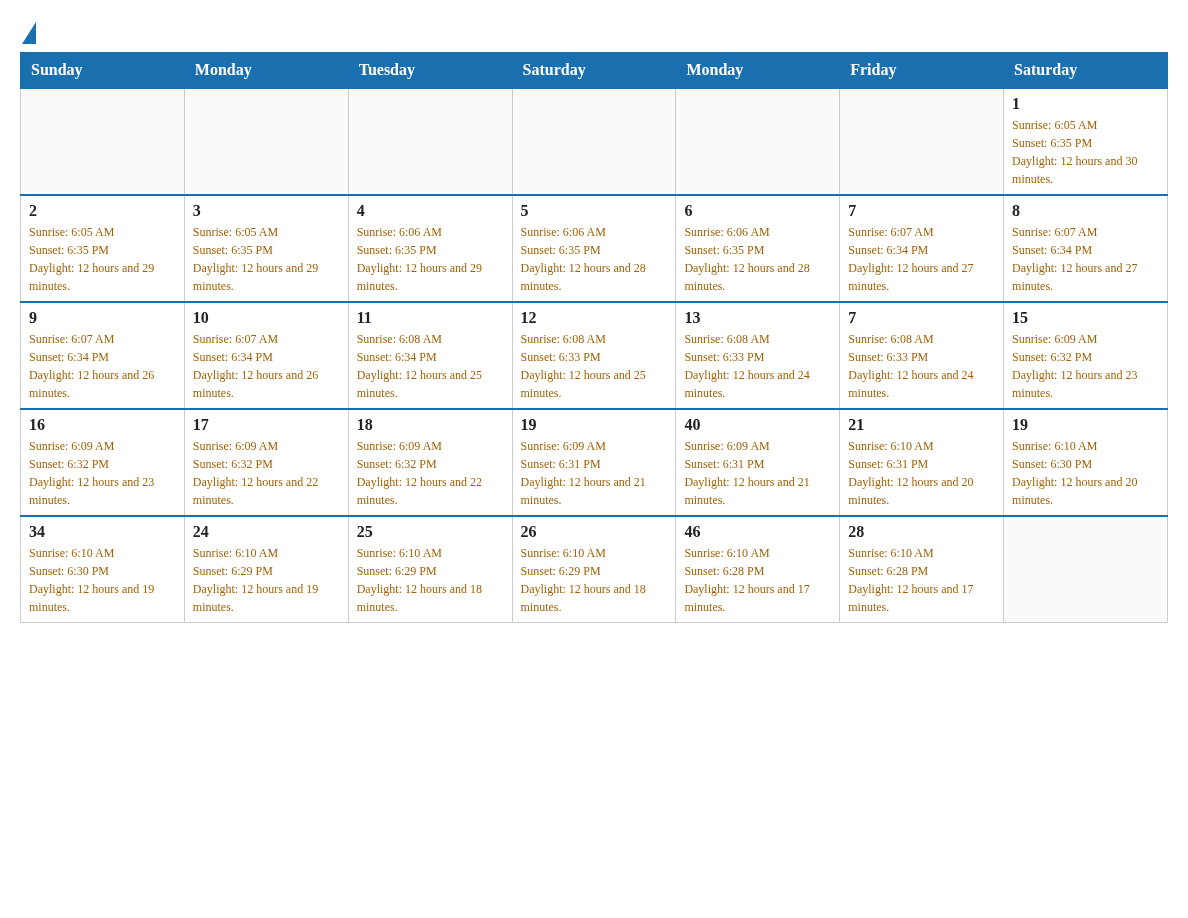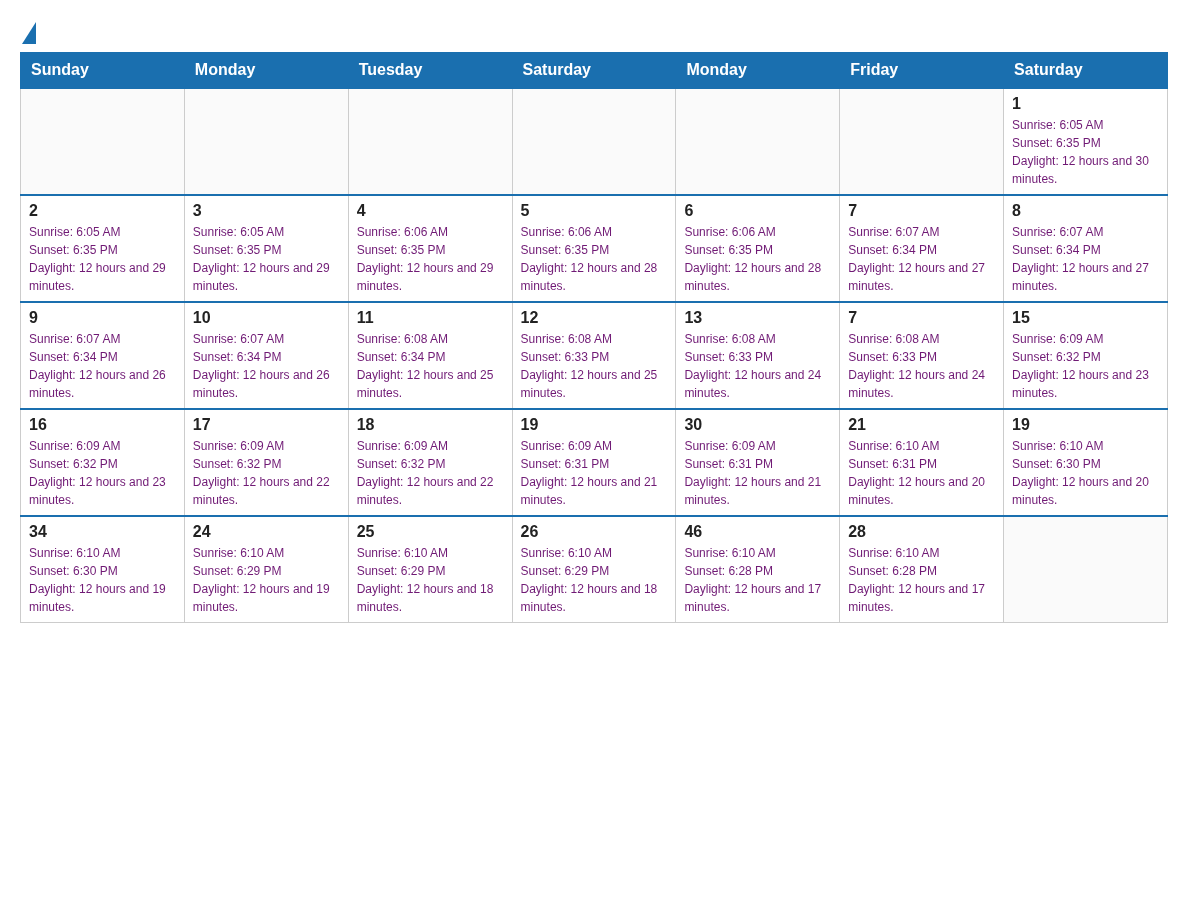--- a/index.html
+++ b/index.html
@@ -55,20 +55,21 @@
     }
     .location {
       font-size: 20px;
       color: #333;
       margin-top: 4px;
     }
     .calendar {
       width: 100%;
       border-collapse: collapse;
       margin-top: 4px;
+      font-family: Liberation Serif, serif;
     }
     .calendar th {
       background-color: #1a6faf;
       color: #fff;
       font-size: 16px;
       font-weight: bold;
       padding: 8px 10px;
       border: 1px solid #1a6faf;
       text-align: left;
     }
@@ -85,21 +86,21 @@
       border-top: 2px solid #1a6faf;
     }
     .day-number {
       font-size: 16px;
       font-weight: bold;
       color: #222;
       margin-bottom: 3px;
     }
     .day-info {
       font-size: 12px;
-      color: #701a75;
+      color: #a16207;
       line-height: 1.5;
     }
     .empty-cell {
       background: #fafafa;
     }
   </style>
 </head>
 <body>
 
 <div class="header">
@@ -250,21 +251,21 @@
 Sunset: 6:32 PM
 Daylight: 12 hours and 22 minutes.</div>
         </td>
         <td>
           <div class="day-number">19</div>
           <div class="day-info" style="white-space: pre-line;">Sunrise: 6:09 AM
 Sunset: 6:31 PM
 Daylight: 12 hours and 21 minutes.</div>
         </td>
         <td>
-          <div class="day-number">30</div>
+          <div class="day-number">40</div>
           <div class="day-info" style="white-space: pre-line;">Sunrise: 6:09 AM
 Sunset: 6:31 PM
 Daylight: 12 hours and 21 minutes.</div>
         </td>
         <td>
           <div class="day-number">21</div>
           <div class="day-info" style="white-space: pre-line;">Sunrise: 6:10 AM
 Sunset: 6:31 PM
 Daylight: 12 hours and 20 minutes.</div>
         </td>

